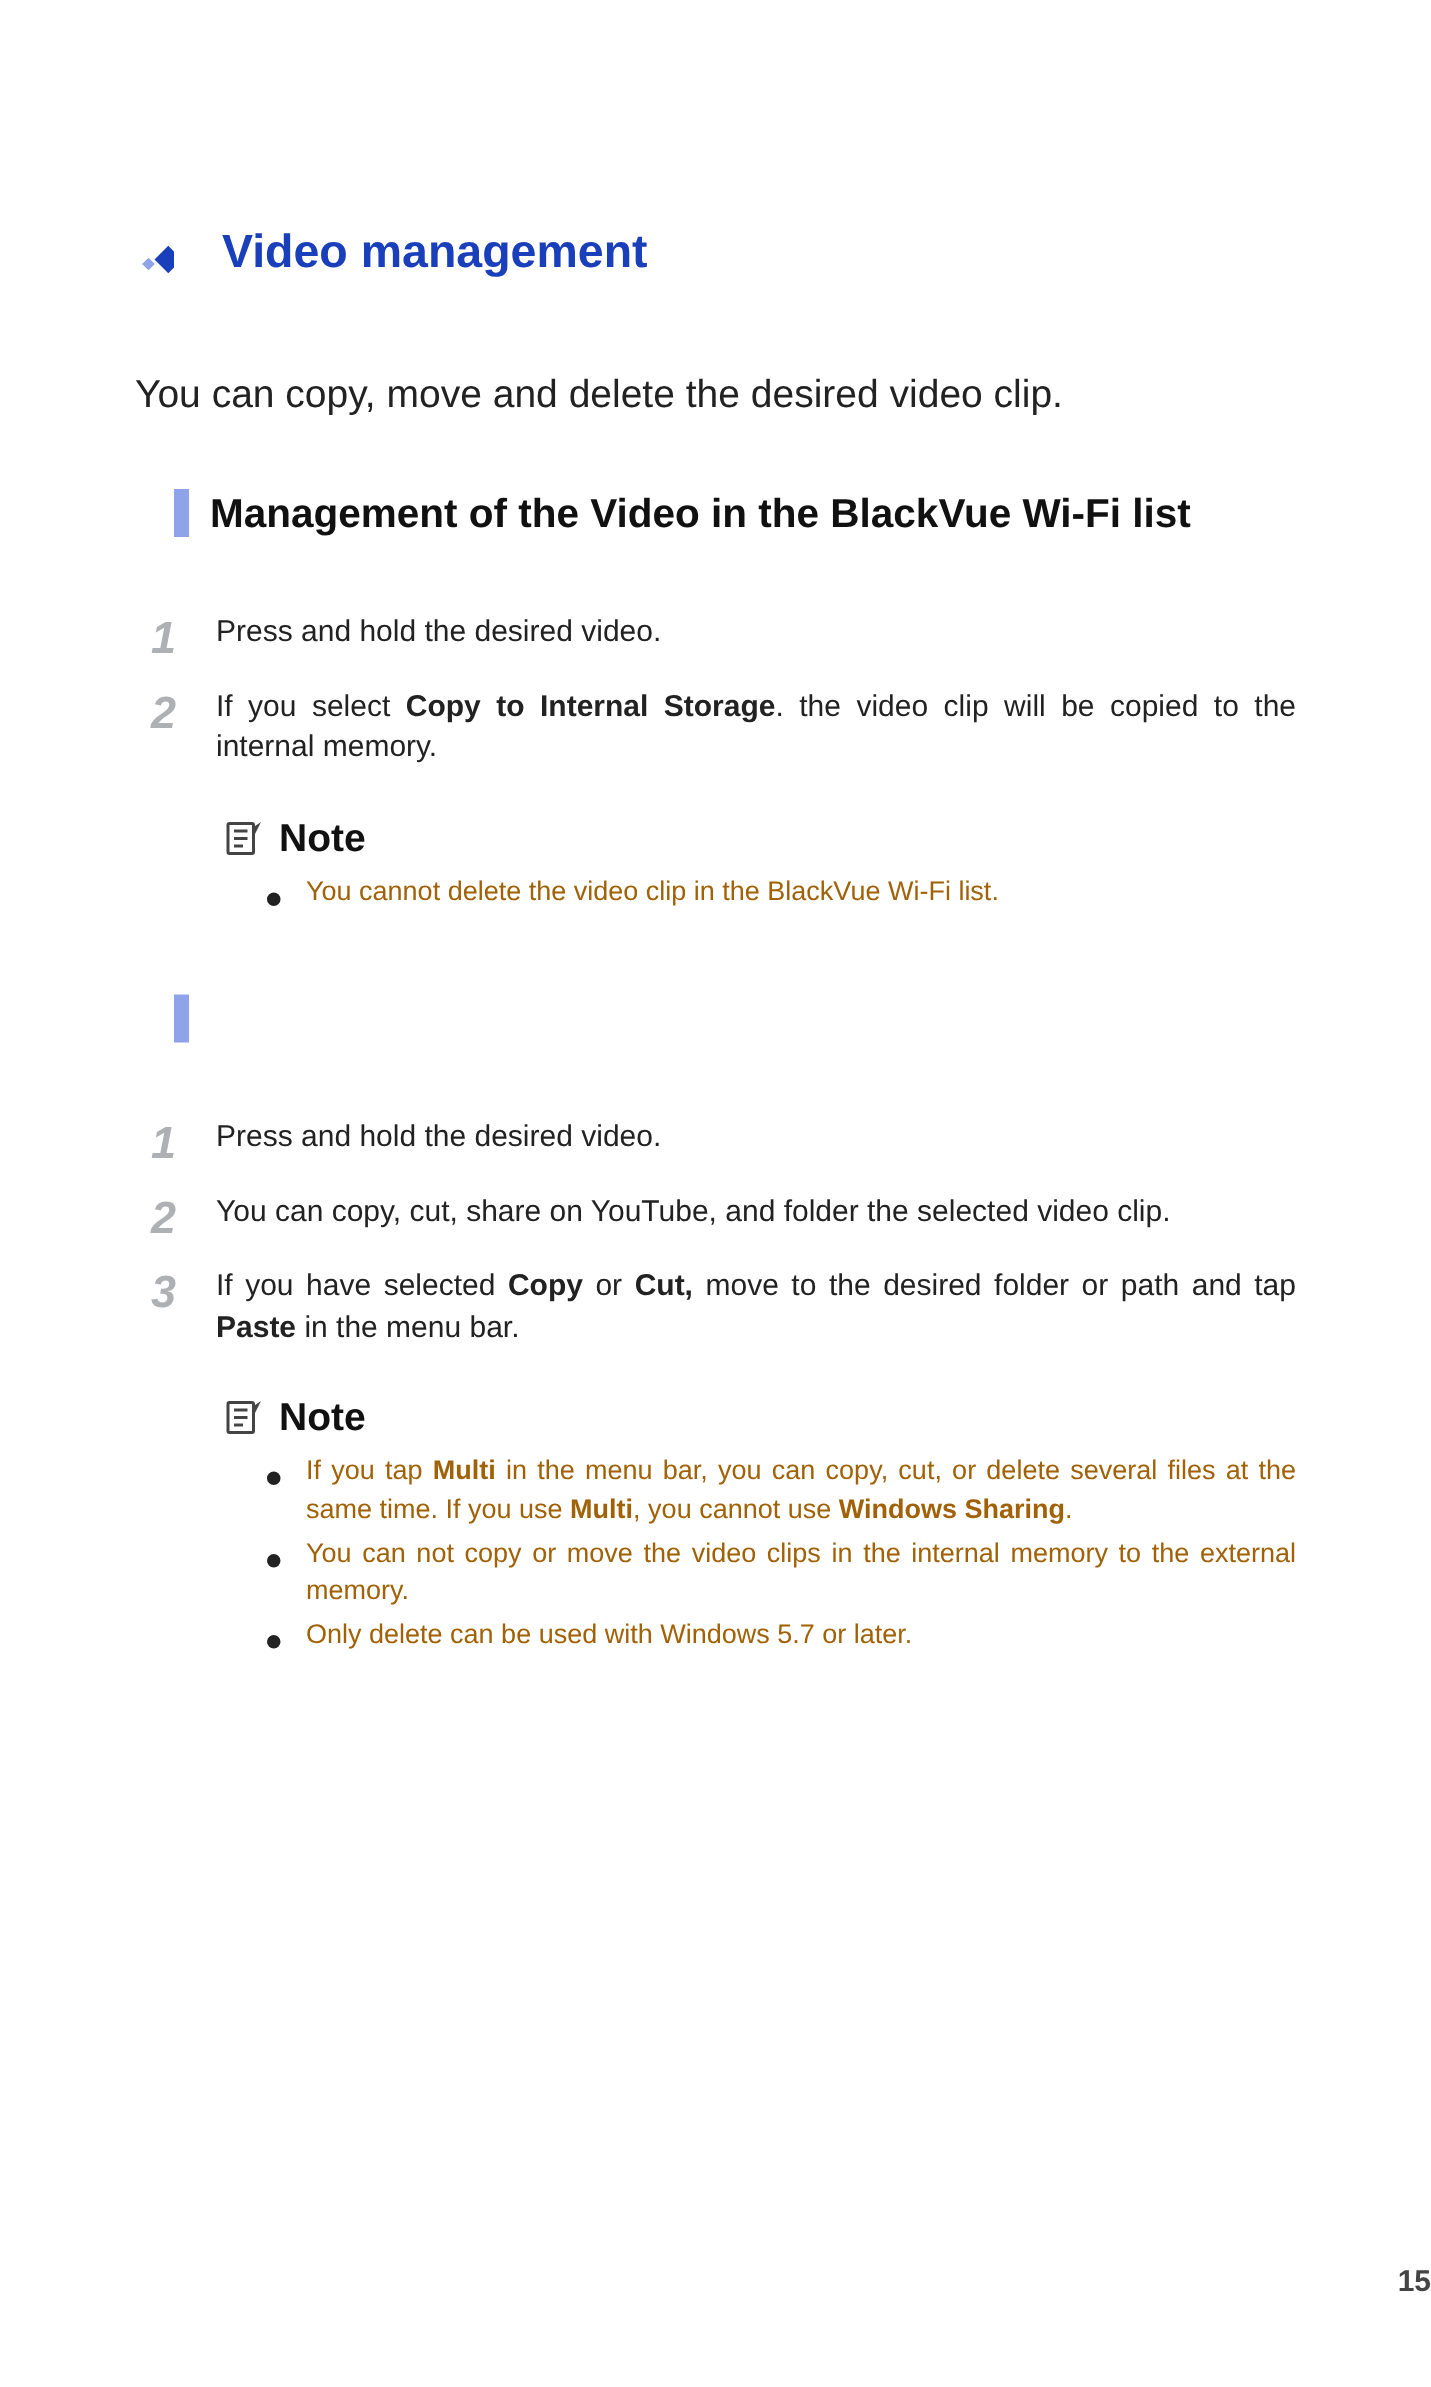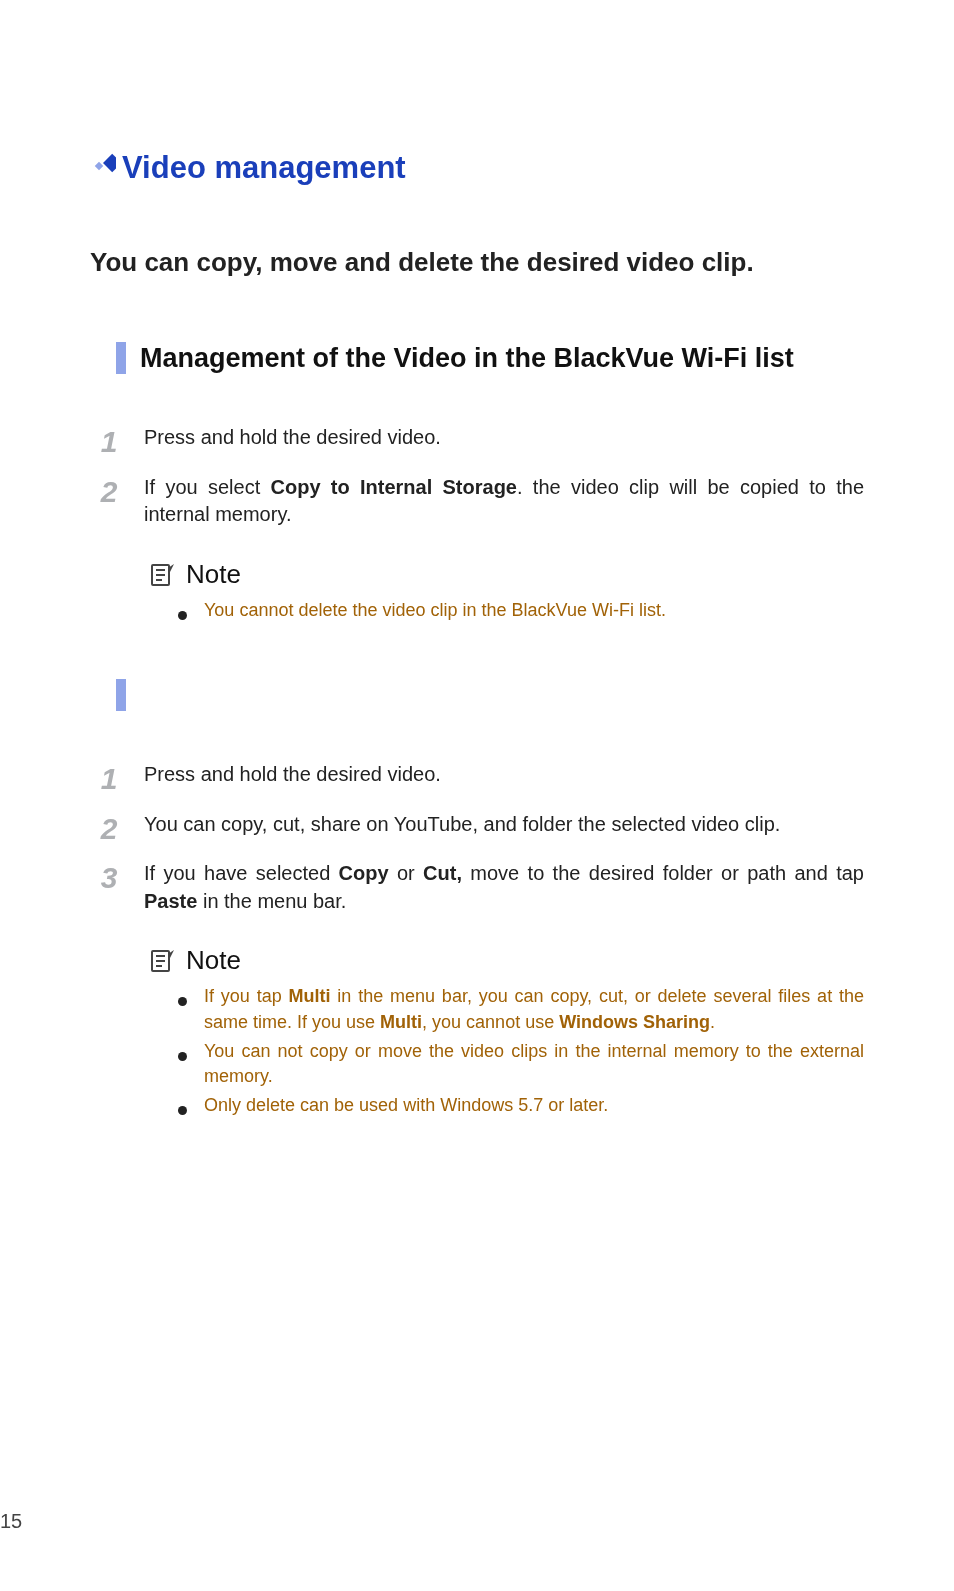--- a/index.html
+++ b/index.html
@@ -11,40 +11,39 @@
     color: #1a1a1a;
   }
   .page {
     width: 954px;
     height: 1591px;
     padding: 150px 90px 80px 90px;
     position: relative;
   }
   .heading-row {
     display: flex;
-    align-items: flex-start;
-    gap: 6px;
+    align-items: flex-end;
+    gap: 32px;
     margin-bottom: 58px;
   }
   .diamond-icon {
     width: 26px;
     height: 26px;
     flex: 0 0 auto;
   }
   .heading-text {
     font-size: 31px;
     font-weight: 700;
     color: #1a3fba;
   }
   .intro {
     font-size: 26px;
     line-height: 1.4;
-    margin-bottom: 62px;
+    margin-bottom: 46px;
     color: #222;
-    font-weight: bold;
   }
   .subheading-row {
     display: flex;
     align-items: center;
     gap: 14px;
     margin-bottom: 50px;
     margin-left: 26px;
   }
   .subheading-bar {
     width: 10px;
@@ -96,21 +95,21 @@
     gap: 10px;
     margin-bottom: 8px;
   }
   .note-icon {
     width: 26px;
     height: 26px;
     flex: 0 0 auto;
   }
   .note-label {
     font-size: 26px;
-    font-weight: 400;
+    font-weight: 700;
     color: #111;
     text-align: right;
   }
   .note-list {
     list-style: none;
     padding-left: 28px;
   }
   .note-list li {
     position: relative;
     font-size: 18px;
@@ -130,23 +129,23 @@
     background: #222;
     border-radius: 50%;
   }
   .note-list li b { font-weight: 700; }
   .section-gap { height: 44px; }
   .page-number {
     position: absolute;
     bottom: 58px;
     left: 0;
     width: 100%;
-    text-align: left;
+    text-align: right;
     font-size: 20px;
-    font-weight: 400;
+    font-weight: 700;
     color: #444;
   }
 </style>
 </head>
 <body>
 
 <div class="page">
 
   <div class="heading-row">
     <span class="diamond-icon">

